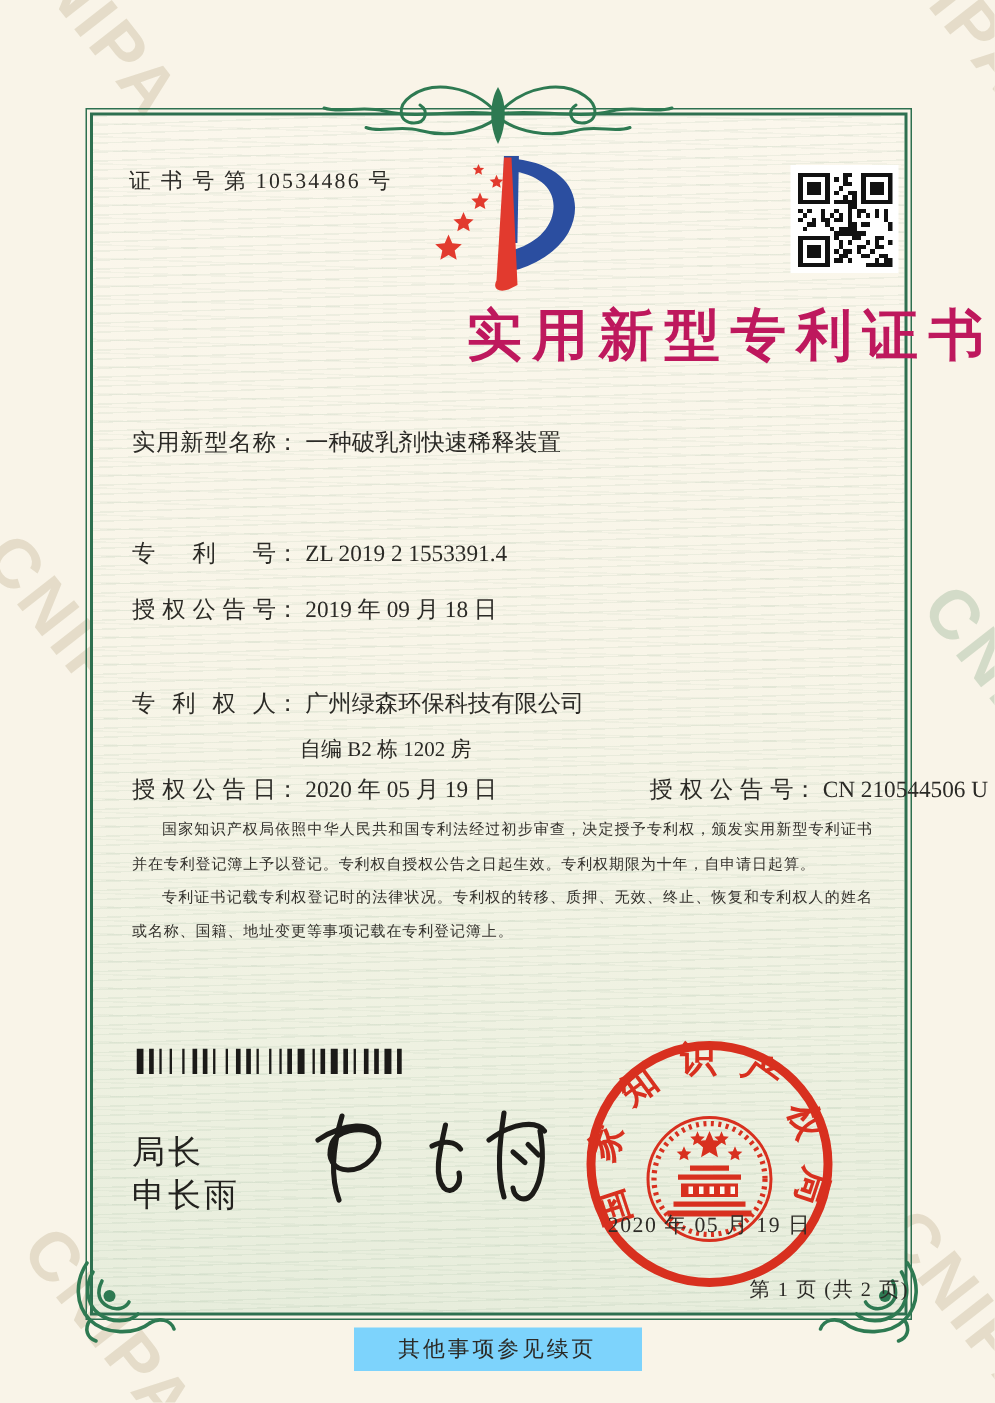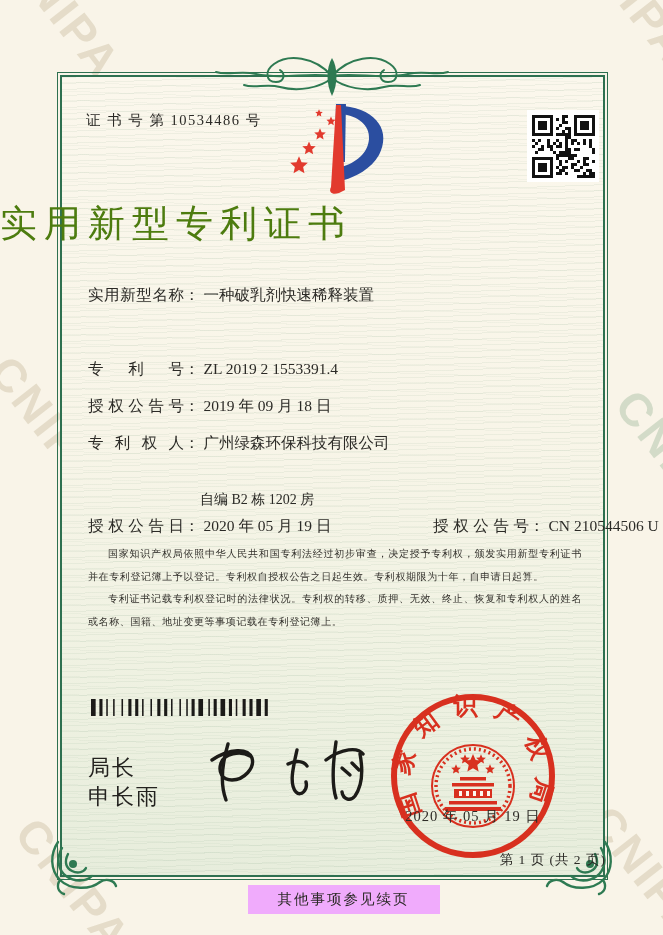--- a/index.html
+++ b/index.html
@@ -29,22 +29,22 @@
   .ornament-corner{position:absolute;z-index:3;}
   .oc-left{left:46px;top:838px;}
   .oc-right{right:46px;top:838px;transform:scaleX(-1);}
 
   
   .content{position:absolute;inset:0;z-index:4;}
   .cert-no{position:absolute;left:86px;top:111px;font-size:14.5px;letter-spacing:1.5px;}
   .logo{position:absolute;left:286px;top:101px;}
   .qr{position:absolute;left:527px;top:110px;width:72px;height:72px;background:#fff;
       display:flex;align-items:center;justify-content:center;}
-  .title{position:absolute;left:0;top:199px;width:100%;text-align:left;
-         font-size:37px;font-weight:normal;letter-spacing:7px;color:#4d7c0f;}
+  .title{position:absolute;left:0;top:199px;width:100%;text-align:right;
+         font-size:37px;font-weight:bold;letter-spacing:7px;color:#be185d;}
 
   .row{position:absolute;left:88px;font-size:15.5px;white-space:nowrap;}
   .flabel{display:inline-block;width:96px;text-align:justify;text-align-last:justify;}
   .fvalue{margin-left:4px;}
   .addr2{position:absolute;left:200px;font-size:14px;}
   .pair2{position:absolute;left:345px;top:0;}
 
   .paras{position:absolute;left:88px;top:543px;width:494px;font-size:10px;
          line-height:22.5px;text-align:justify;letter-spacing:.6px;color:#33312c;}
   .paras p{margin:0;text-indent:2em;}
@@ -57,21 +57,21 @@
   .sig-name{top:782px;}
   .signature{position:absolute;left:200px;top:730px;}
 
   .seal{position:absolute;left:388px;top:691px;width:170px;height:170px;z-index:5;}
   .seal-date{position:absolute;left:392px;top:807px;width:162px;text-align:center;
              font-size:14.5px;letter-spacing:1px;color:#2e2c27;z-index:6;}
 
   .page-ind{position:absolute;left:57px;top:851px;width:549px;text-align:right;
             font-size:13.5px;letter-spacing:1px;z-index:6;}
   .note{position:absolute;left:50%;top:885px;transform:translateX(-50%);
-        background:#f0abfc;padding:5px 30px;font-size:14.5px;letter-spacing:2px;z-index:6;margin-left:12px;}
+        background:#7dd3fc;padding:5px 30px;font-size:14.5px;letter-spacing:2px;z-index:6;}
 </style>
 </head>
 <body>
 
 <div class="stage">
 
   <div class="wm" style="left:-14px;top:-16px;">CNIPA</div>
   <div class="wm" style="left:556px;top:-30px;">CNIPA</div>
   <div class="wm" style="left:-30px;top:396px;">CNIPA</div>
   <div class="wm light" style="left:398px;top:268px;">CNIPA</div>
@@ -259,21 +259,21 @@
 
     <div class="row" style="top:285px;">
       <span class="flabel">实用新型名称</span><span>：</span><span class="fvalue">一种破乳剂快速稀释装置</span>
     </div>
     <div class="row" style="top:359px;">
       <span class="flabel">专利号</span><span>：</span><span class="fvalue">ZL 2019 2 1553391.4</span>
     </div>
     <div class="row" style="top:396px;">
       <span class="flabel">授权公告号</span><span>：</span><span class="fvalue">2019 年 09 月 18 日</span>
     </div>
-    <div class="row" style="top:433px;">
+    <div class="row" style="top:459px;">
       <span class="flabel">专利权人</span><span>：</span><span class="fvalue">广州绿森环保科技有限公司</span>
     </div>
     <div class="addr2" style="top:491px;">自编 B2 栋 1202 房</div>
     <div class="row" style="top:516px;">
       <span class="flabel">授权公告日</span><span>：</span><span class="fvalue">2020 年 05 月 19 日</span>
       <span class="pair2">
         <span class="flabel">授权公告号</span><span>：</span><span class="fvalue">CN 210544506 U</span>
       </span>
     </div>
 

